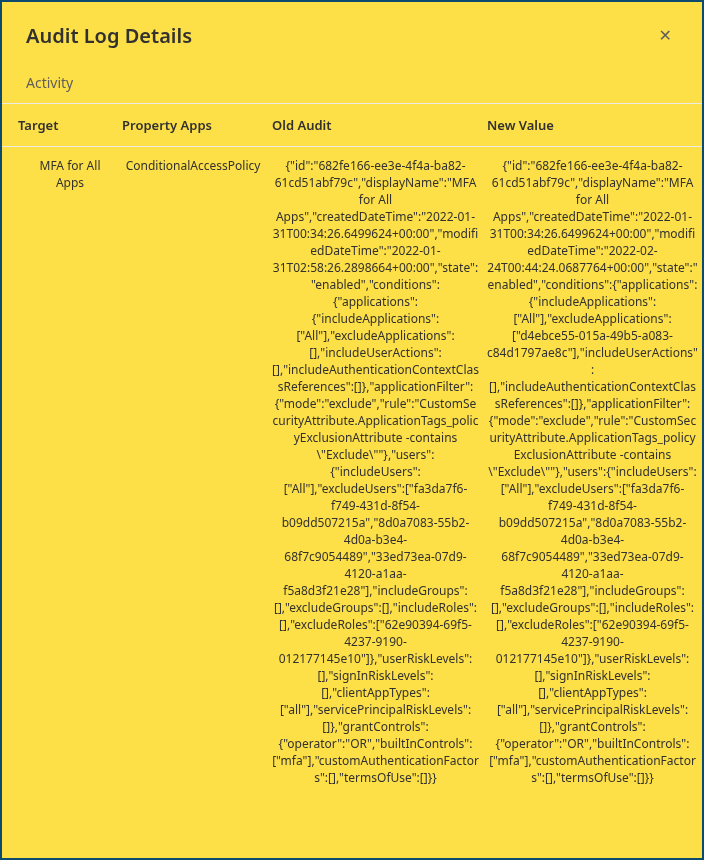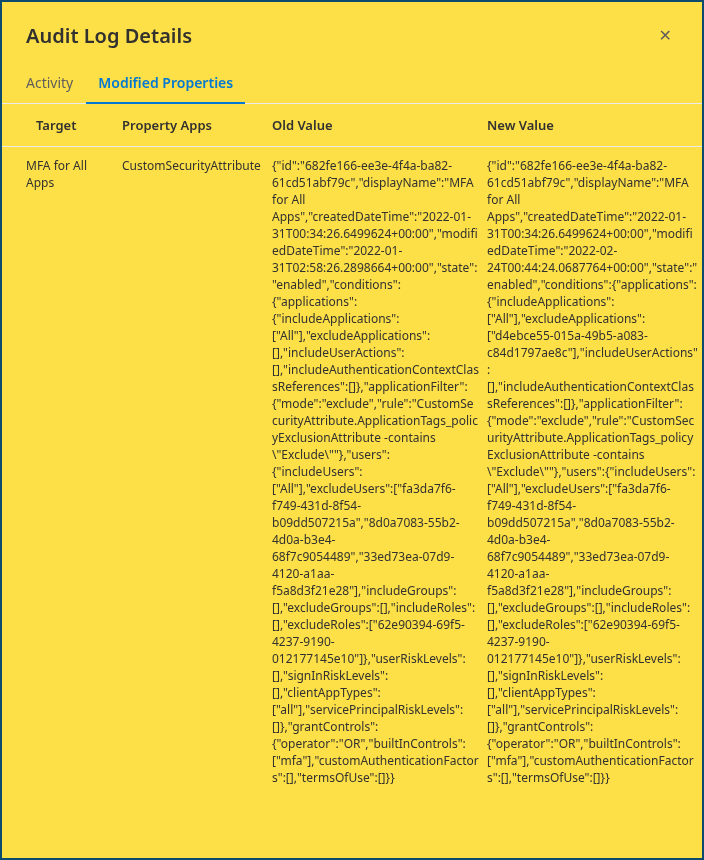--- a/index.html
+++ b/index.html
@@ -39,21 +39,21 @@
       padding: 4px 6px;
       line-height: 1;
       display: flex;
       align-items: center;
       justify-content: center;
     }
     .tabs {
       display: flex;
       padding: 16px 24px 0 24px;
       border-bottom: 1px solid #edebe9;
-      gap: 1px;
+      gap: 8px;
     }
     .tab {
       padding: 8px 12px 10px 12px;
       cursor: pointer;
       font-size: 14px;
       color: #605e5c;
       border-bottom: 2px solid transparent;
       margin-bottom: -1px;
       white-space: nowrap;
     }
@@ -76,24 +76,24 @@
       border-bottom: 1px solid #edebe9;
     }
     th {
       padding: 12px 8px 12px 0;
       text-align: left;
       font-weight: 600;
       font-size: 13px;
       color: #323130;
       vertical-align: bottom;
     }
-    th:first-child { padding-left: 34px; }
+    th:first-child { padding-left: 16px; }
     td {
       padding: 10px 8px 10px 0;
-      text-align: left;
+      text-align: center;
       font-size: 12px;
       color: #323130;
       vertical-align: top;
       word-break: break-word;
     }
     td:first-child { padding-left: 24px; }
     tbody tr {
       border-bottom: 1px solid #edebe9;
     }
     tbody tr:last-child { border-bottom: none; }
@@ -106,36 +106,35 @@
 <body>
 
 <div class="dialog">
   <div class="dialog-header">
     <span class="dialog-title">Audit Log Details</span>
     <button class="close-btn">✕</button>
   </div>
 
   <div class="tabs">
     <div class="tab">Activity</div>
-    <div class="tab active">Modified Properties</div>
   </div>
 
   <div class="content">
     <table>
       <thead>
         <tr>
           <th class="col-target">Target</th>
           <th class="col-property">Property Apps</th>
-          <th class="col-old">Old Value</th>
+          <th class="col-old">Old Audit</th>
           <th class="col-new">New Value</th>
         </tr>
       </thead>
       <tbody id="table-body">
       <tr>
             <td>MFA for All Apps</td>
-            <td>CustomSecurityAttribute</td>
+            <td>ConditionalAccessPolicy</td>
             <td>{"id":"682fe166-ee3e-4f4a-ba82-61cd51abf79c","displayName":"MFA for All Apps","createdDateTime":"2022-01-31T00:34:26.6499624+00:00","modifiedDateTime":"2022-01-31T02:58:26.2898664+00:00","state":"enabled","conditions":{"applications":{"includeApplications":["All"],"excludeApplications":[],"includeUserActions":[],"includeAuthenticationContextClassReferences":[]},"applicationFilter":{"mode":"exclude","rule":"CustomSecurityAttribute.ApplicationTags_policyExclusionAttribute -contains \"Exclude\""},"users":{"includeUsers":["All"],"excludeUsers":["fa3da7f6-f749-431d-8f54-b09dd507215a","8d0a7083-55b2-4d0a-b3e4-68f7c9054489","33ed73ea-07d9-4120-a1aa-f5a8d3f21e28"],"includeGroups":[],"excludeGroups":[],"includeRoles":[],"excludeRoles":["62e90394-69f5-4237-9190-012177145e10"]},"userRiskLevels":[],"signInRiskLevels":[],"clientAppTypes":["all"],"servicePrincipalRiskLevels":[]},"grantControls":{"operator":"OR","builtInControls":["mfa"],"customAuthenticationFactors":[],"termsOfUse":[]}}</td>
             <td>{"id":"682fe166-ee3e-4f4a-ba82-61cd51abf79c","displayName":"MFA for All Apps","createdDateTime":"2022-01-31T00:34:26.6499624+00:00","modifiedDateTime":"2022-02-24T00:44:24.0687764+00:00","state":"enabled","conditions":{"applications":{"includeApplications":["All"],"excludeApplications":["d4ebce55-015a-49b5-a083-c84d1797ae8c"],"includeUserActions":[],"includeAuthenticationContextClassReferences":[]},"applicationFilter":{"mode":"exclude","rule":"CustomSecurityAttribute.ApplicationTags_policyExclusionAttribute -contains \"Exclude\""},"users":{"includeUsers":["All"],"excludeUsers":["fa3da7f6-f749-431d-8f54-b09dd507215a","8d0a7083-55b2-4d0a-b3e4-68f7c9054489","33ed73ea-07d9-4120-a1aa-f5a8d3f21e28"],"includeGroups":[],"excludeGroups":[],"includeRoles":[],"excludeRoles":["62e90394-69f5-4237-9190-012177145e10"]},"userRiskLevels":[],"signInRiskLevels":[],"clientAppTypes":["all"],"servicePrincipalRiskLevels":[]},"grantControls":{"operator":"OR","builtInControls":["mfa"],"customAuthenticationFactors":[],"termsOfUse":[]}}</td>
           </tr>
         </tbody>
     </table>
   </div>
 </div>
 
 </body></html>

